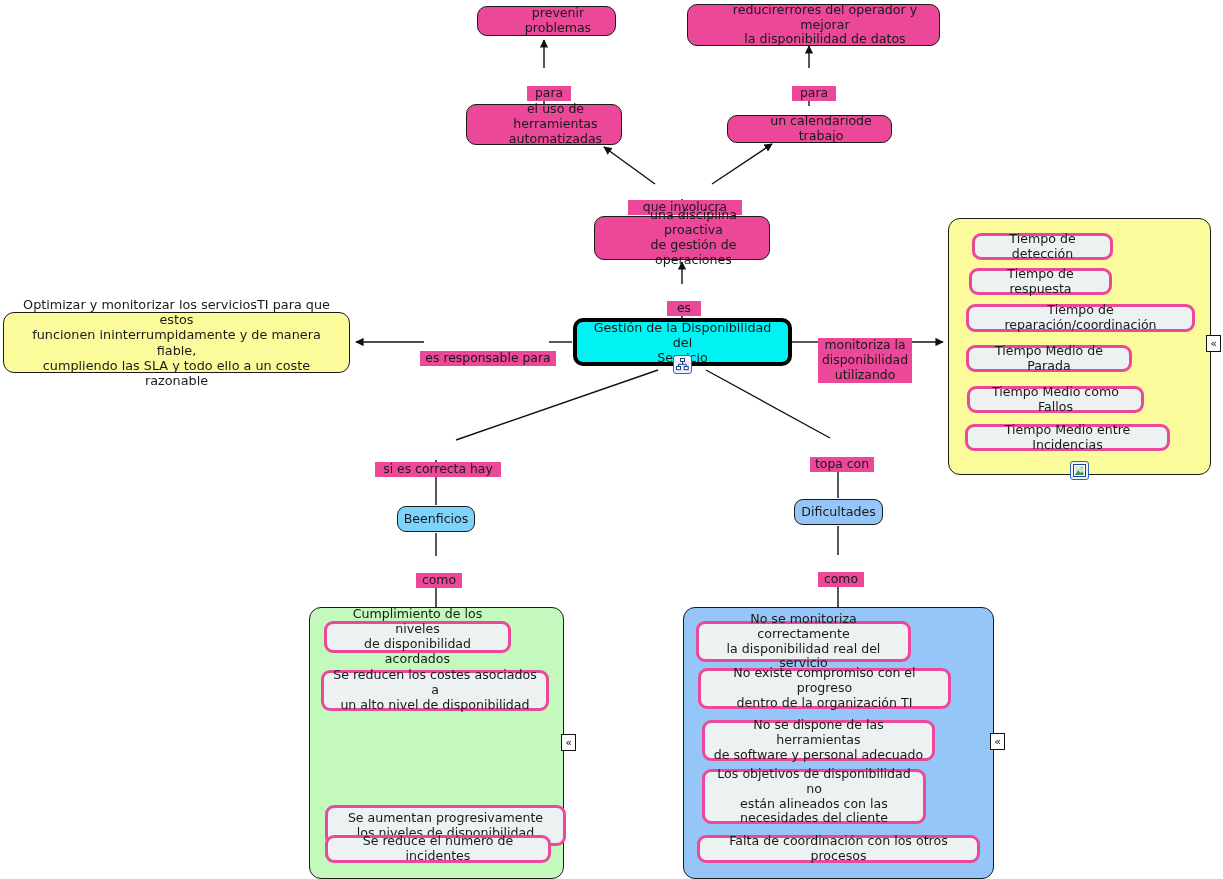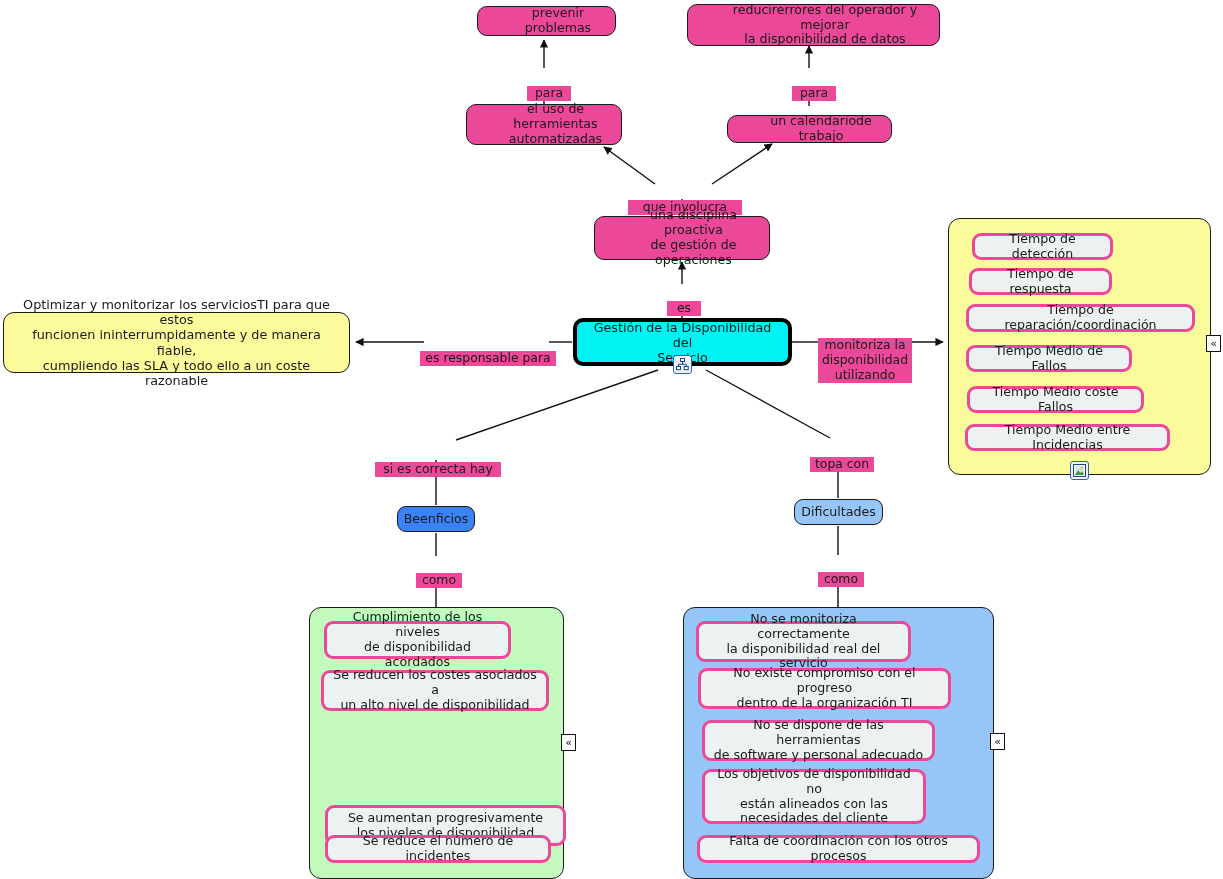--- a/index.html
+++ b/index.html
@@ -61,21 +61,21 @@
   .n-central {
     background: #00f3f3;
     border: 4px solid #000000;
     border-radius: 10px;
     font-size: 12.7px;
     color: #1a1a1a;
     padding: 3px 8px;
   }
 
   .n-green-small {
-    background: #3b82f6;
+    background: #7dd3fc;
     font-size: 12.6px;
     border-radius: 9px;
   }
   .n-blue-small {
     background: #96c6f7;
     font-size: 12.6px;
     border-radius: 9px;
   }
 
   
@@ -237,22 +237,22 @@
 
   <div class="elabel" style="left:818px; top:322px; width:90px;">monitoriza la
 disponibilidad
 utilizando</div>
 
   <div class="panel panel-yellow" style="left:948px; top:218px; width:263px; height:257px;">
   </div>
   <div class="panel-item" style="left:972px; top:233px; width:141px; height:27px;">Tiempo de detección</div>
   <div class="panel-item" style="left:969px; top:268px; width:143px; height:27px;">Tiempo de respuesta</div>
   <div class="panel-item" style="left:966px; top:304px; width:229px; height:28px;">Tiempo de reparación/coordinación</div>
-  <div class="panel-item" style="left:966px; top:345px; width:166px; height:27px;">Tiempo Medio de Fallos</div>
-  <div class="panel-item" style="left:967px; top:386px; width:177px; height:27px;">Tiempo Medio coste Fallos</div>
+  <div class="panel-item" style="left:966px; top:345px; width:166px; height:27px;">Tiempo Medio de Parada</div>
+  <div class="panel-item" style="left:967px; top:386px; width:177px; height:27px;">Tiempo Medio como Fallos</div>
   <div class="panel-item" style="left:965px; top:424px; width:205px; height:27px;">Tiempo Medio entre Incidencias</div>
 
   <div class="collapse-icon" style="left:1206px; top:335px;">«</div>
 
   <div class="badge-icon" style="left:1070px; top:461px;">
     <svg width="13" height="13" viewBox="0 0 13 13" aria-hidden="true">
       <rect x="0.5" y="0.5" width="12" height="12" fill="#ffffff" stroke="#20408a"></rect>
       <rect x="2" y="2" width="9" height="9" fill="#cfe6f7" stroke="none"></rect>
       <circle cx="8.6" cy="4.3" r="1.5" fill="#f5d23a"></circle>
       <path d="M2 11 L5.2 6 L7.4 9 L9 7.2 L11 11 Z" fill="#3f9b45"></path>
@@ -260,21 +260,21 @@
   </div>
 
   <div class="elabel" style="left:375px; top:446px; width:122px;">si es correcta hay</div>
 
   <div class="node n-green-small" style="left:397px; top:506px; width:78px; height:26px;">Beenficios</div>
 
   <div class="elabel" style="left:416px; top:557px; width:42px;">como</div>
 
   <div class="panel panel-green" style="left:309px; top:607px; width:255px; height:272px;">
   </div>
-  <div class="panel-item" style="left:324px; top:621px; width:187px; height:38px;">Cumplimiento de los niveles
+  <div class="panel-item" style="left:324px; top:621px; width:187px; height:32px;">Cumplimiento de los niveles
 de disponibilidad acordados</div>
   <div class="panel-item" style="left:321px; top:670px; width:228px; height:41px;">Se reducen los costes asociados a
 un alto nivel de disponibilidad</div>
   <div class="panel-item" style="left:325px; top:805px; width:241px; height:41px;">Se aumentan progresivamente
 los niveles de disponibilidad</div>
   <div class="panel-item" style="left:325px; top:835px; width:226px; height:28px;">Se reduce el número de incidentes</div>
 
   <div class="collapse-icon" style="left:561px; top:734px;">«</div>
 
   <div class="elabel" style="left:810px; top:441px; width:60px;">topa con</div>

